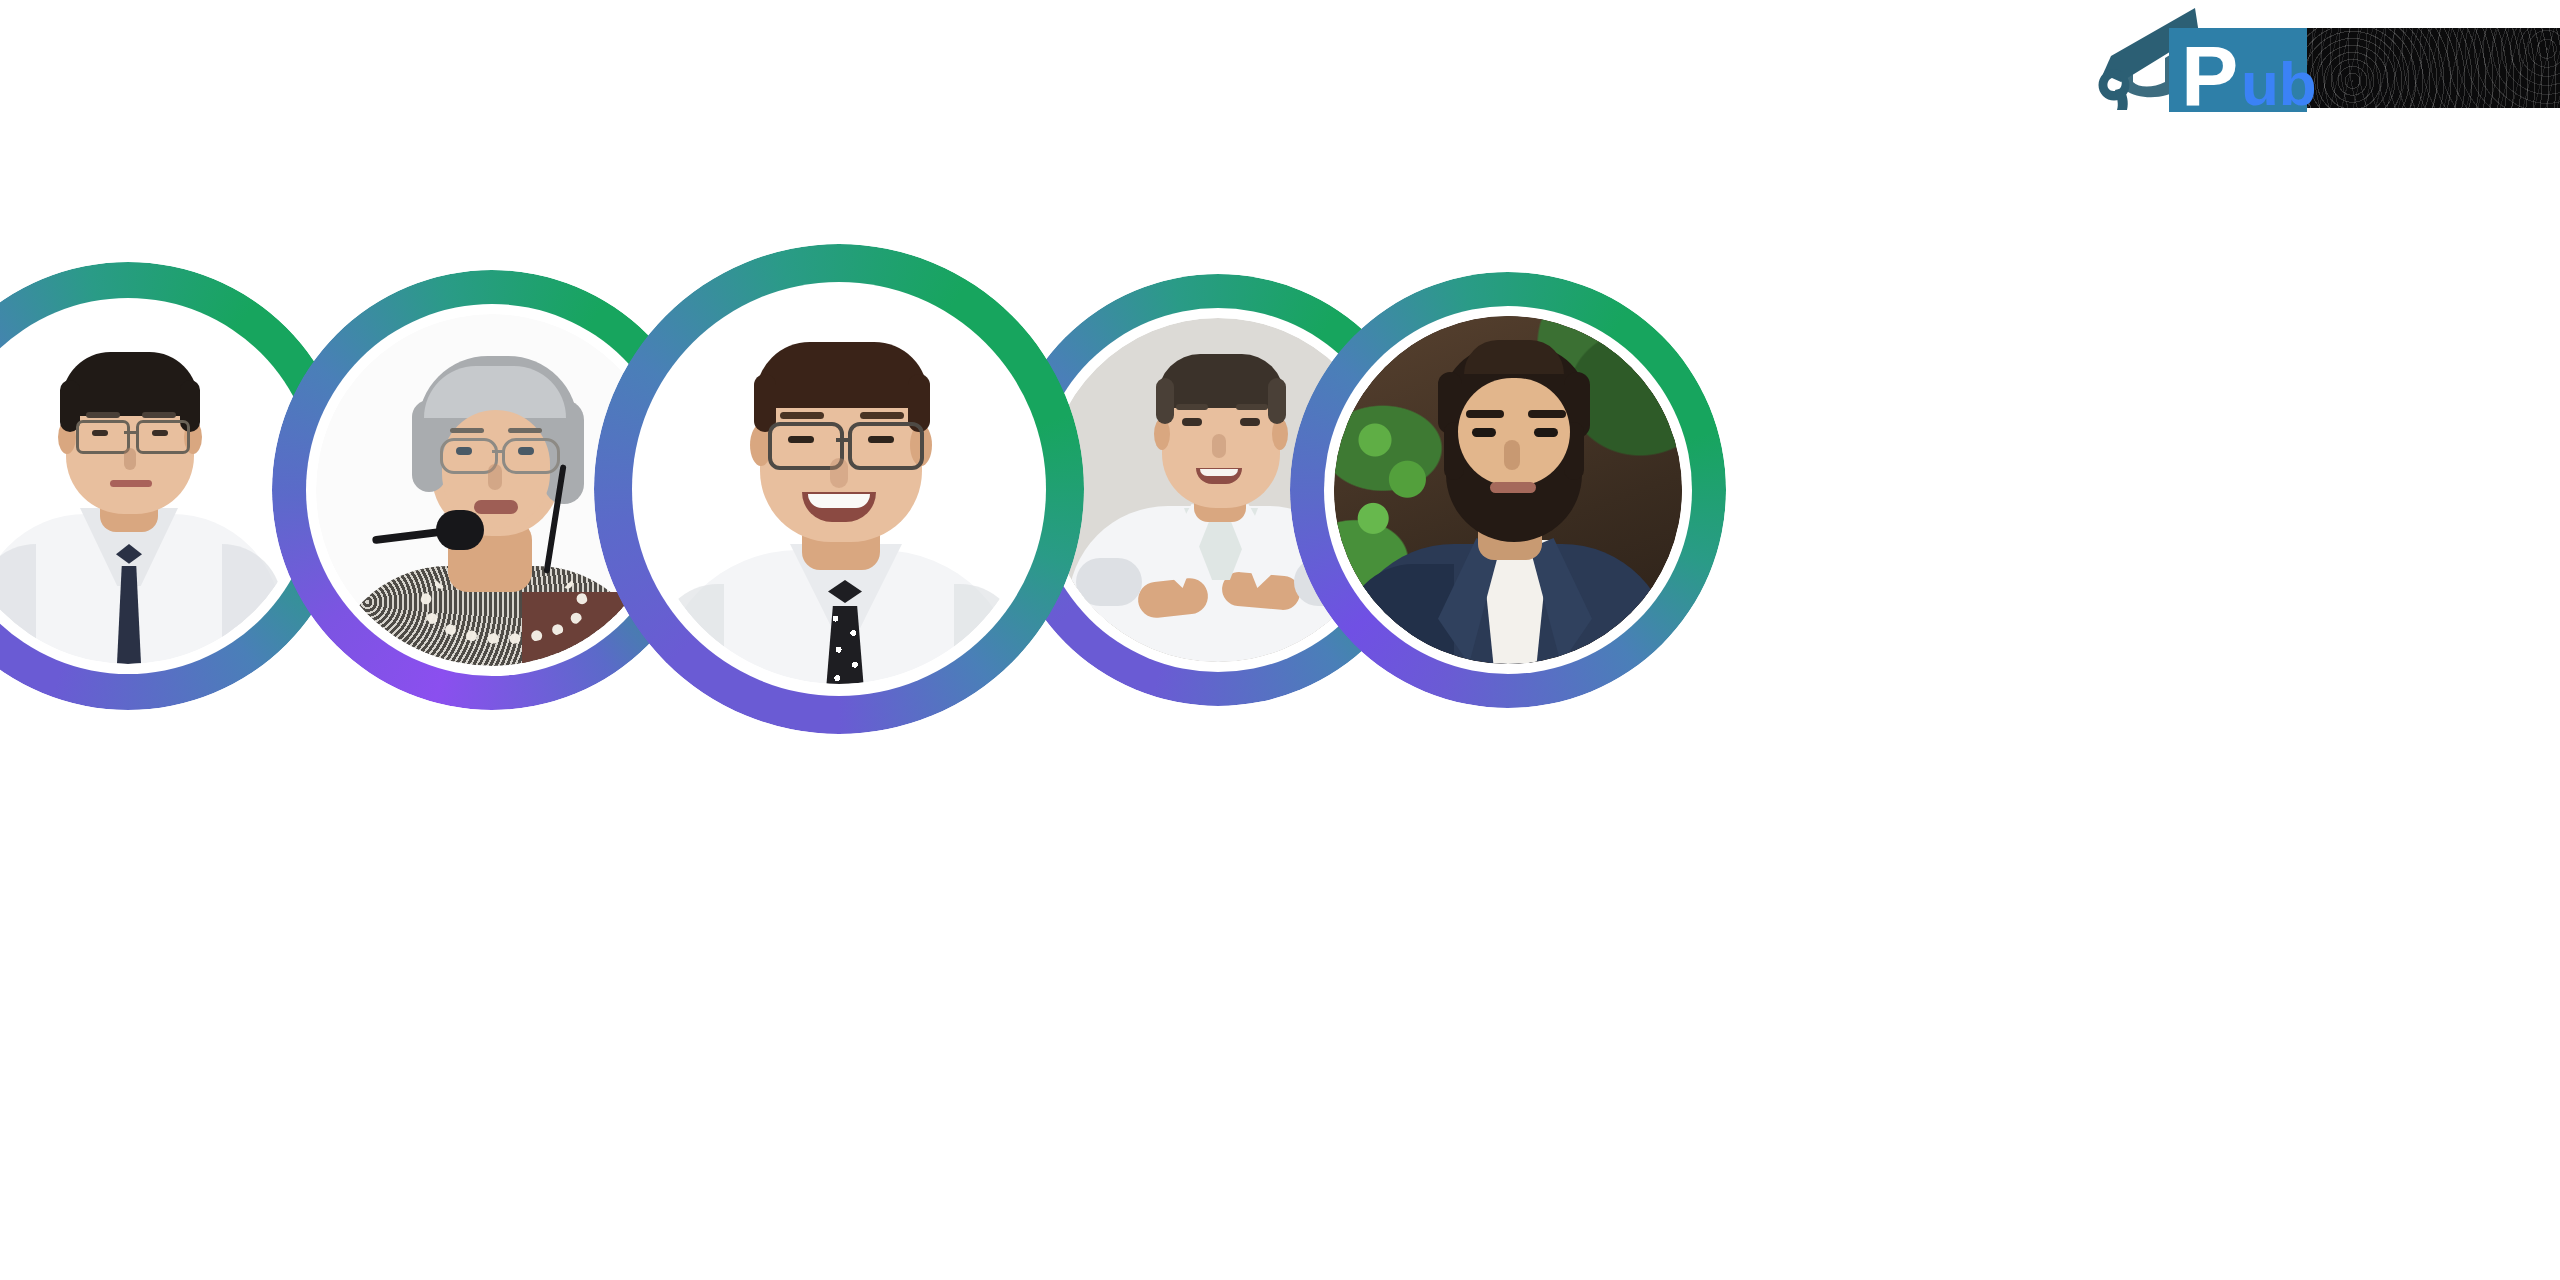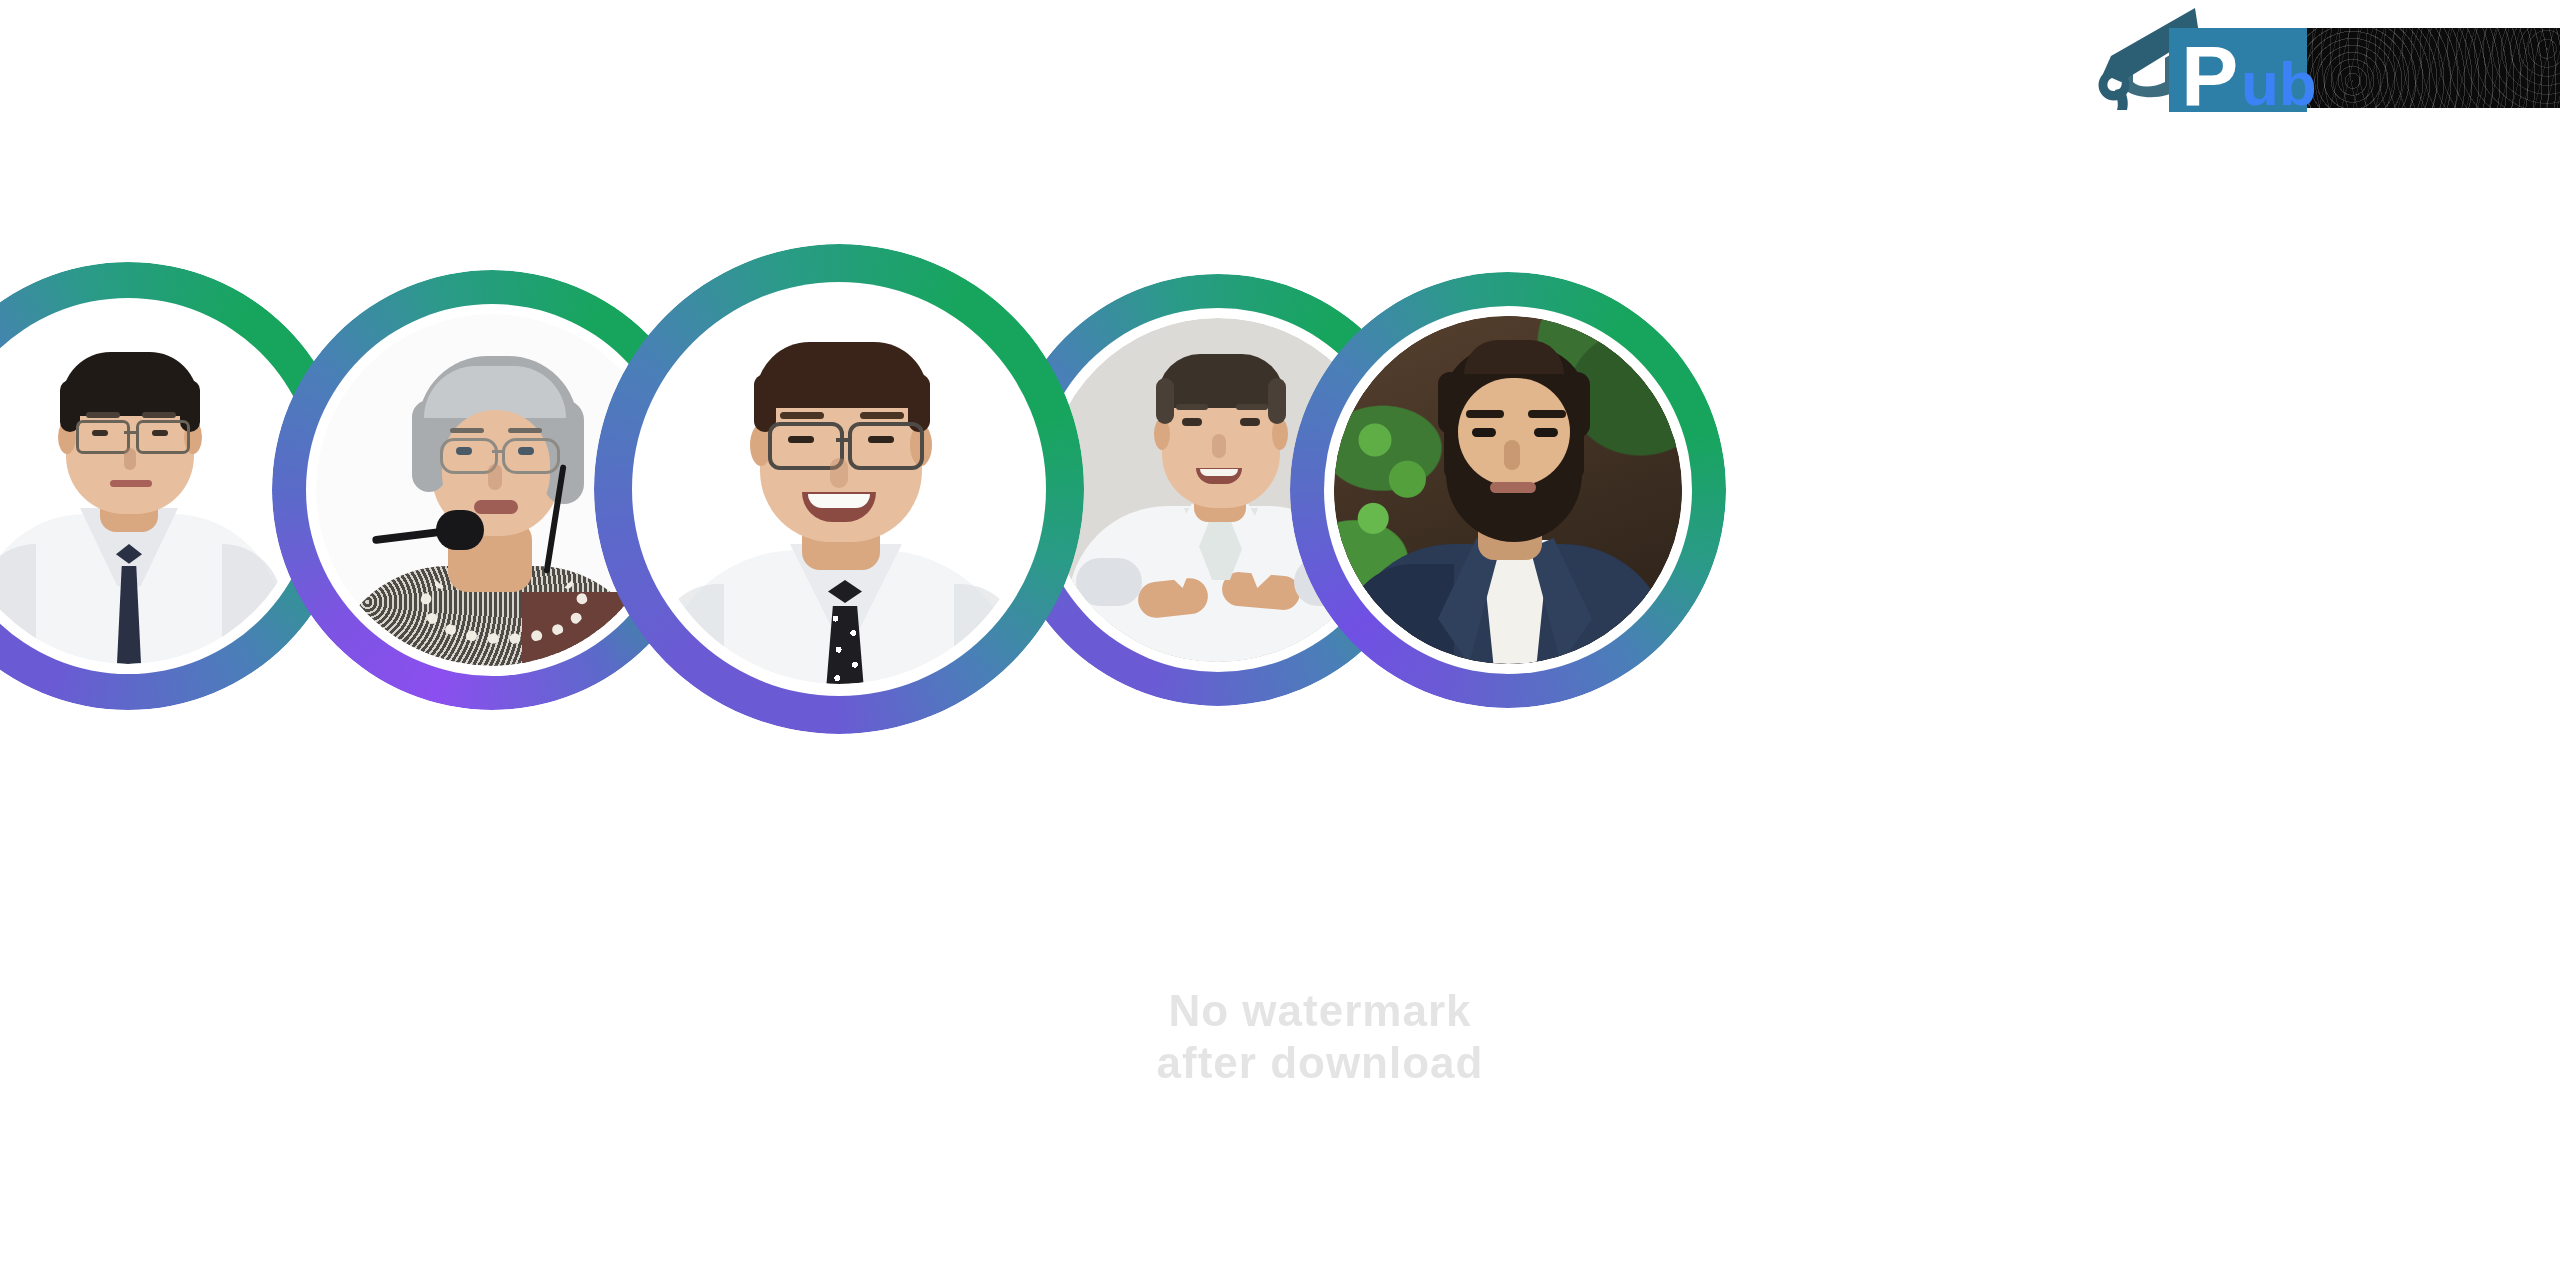--- a/index.html
+++ b/index.html
@@ -445,18 +445,14 @@
             <div class="pr-el" style="left:170px;top:124px;width:16px;height:30px;background:rgba(168,118,82,.45);border-radius:8px;"></div>
 
             <div class="pr-el" style="left:156px;top:166px;width:46px;height:11px;background:#A5695B;border-radius:7px;"></div>
           </div>
         </div>
       </div>
     </div>
 
   </div>
 
-  <div id="watermark">
-    <div>No watermark</div>
-    <div>after download</div>
-  </div>
 
 </div>
 
 </body></html>

